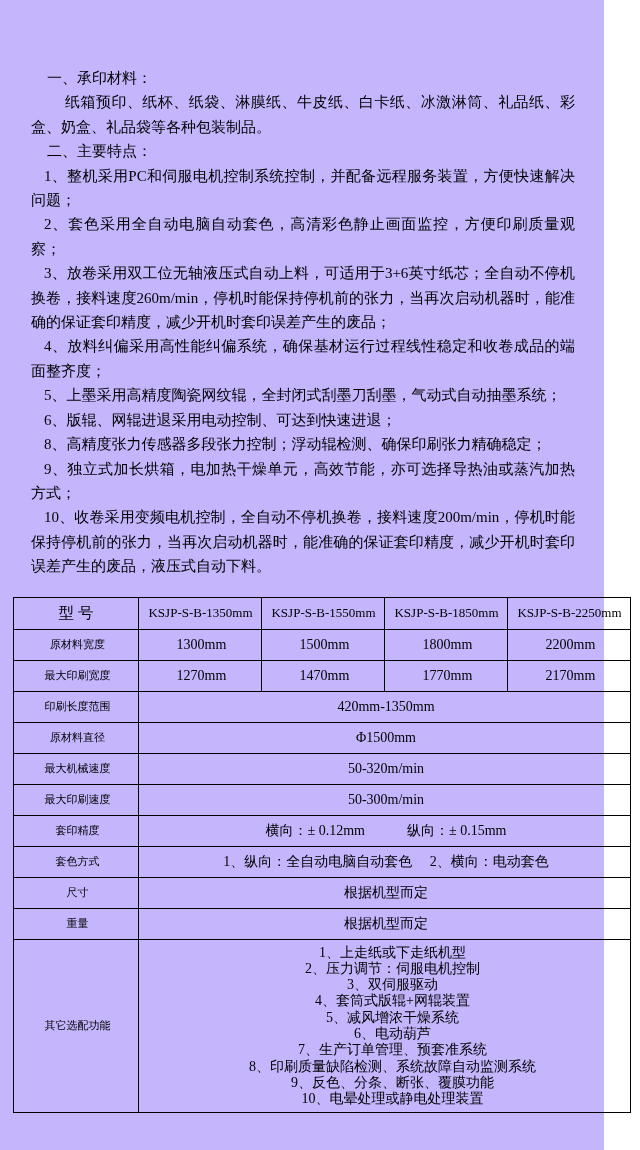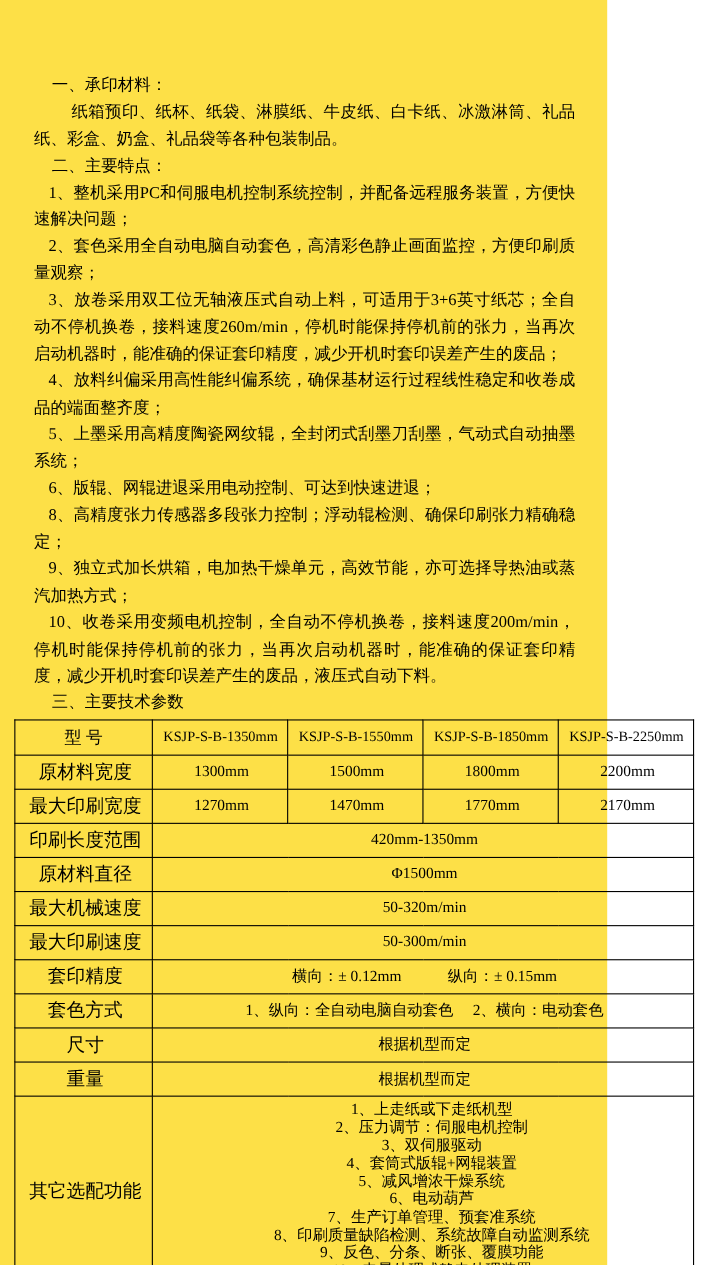--- a/index.html
+++ b/index.html
@@ -2,56 +2,56 @@
 <html><head>
 <meta charset="utf-8">
 <style>
   html, body { margin: 0; padding: 0; }
   body {
     width: 640px; height: 1150px;
     background: #ffffff;
     overflow: hidden;
   }
   .page {
-    width: 552px; height: 1150px;
-    background: #fde047;
+    width: 604px; height: 1150px;
+    background: #c4b5fd;
     color: #000000;
     font-family: "Liberation Serif", "DejaVu Serif", serif;
     box-sizing: border-box;
   }
   .text-block {
     padding: 66px 29px 0 31px;
     font-size: 15px;
     line-height: 24.4px;
     text-align: justify;
   }
   .text-block p { margin: 0; }
   .heading   { text-indent: 16px; }
   .indent2   { text-indent: 34px; }
   .item      { text-indent: 13px; }
 
-  .table-wrap { padding-left: 13px; margin-top: 2px; }
+  .table-wrap { padding-left: 13px; margin-top: 18px; }
   table.specs {
     border-collapse: collapse;
     width: 617px;
     table-layout: fixed;
     font-family: "Liberation Serif", "DejaVu Serif", serif;
   }
   .specs td {
     border: 1px solid #000000;
     padding: 0 4px 0 7px;
     vertical-align: middle;
     font-size: 14px;
     white-space: pre-wrap;
     overflow: hidden;
     text-align: center;
   }
   .specs tr { height: 31px; }
   .specs tr.header-row { height: 32px; }
-  .specs td.label-cell { font-size: 17px; }
+  .specs td.label-cell { font-size: 11px; }
   .specs td.model-label {
     text-align: center;
     font-size: 15.5px;
     padding: 0 2px;
   }
   .specs td.model-cell { font-size: 13px; padding-left: 5px; }
   .specs td.value-cell { font-size: 14px; }
   .specs td.options-cell {
     padding: 5px 4px 4px 20px;
     line-height: 16.3px;
@@ -71,21 +71,20 @@
         <p class="item">1、整机采用PC和伺服电机控制系统控制，并配备远程服务装置，方便快速解决问题；</p>
         <p class="item">2、套色采用全自动电脑自动套色，高清彩色静止画面监控，方便印刷质量观察；</p>
         <p class="item">3、放卷采用双工位无轴液压式自动上料，可适用于3+6英寸纸芯；全自动不停机换卷，接料速度260m/min，停机时能保持停机前的张力，当再次启动机器时，能准确的保证套印精度，减少开机时套印误差产生的废品；</p>
         <p class="item">4、放料纠偏采用高性能纠偏系统，确保基材运行过程线性稳定和收卷成品的端面整齐度；</p>
         <p class="item">5、上墨采用高精度陶瓷网纹辊，全封闭式刮墨刀刮墨，气动式自动抽墨系统；</p>
         <p class="item">6、版辊、网辊进退采用电动控制、可达到快速进退；</p>
         <p class="item">8、高精度张力传感器多段张力控制；浮动辊检测、确保印刷张力精确稳定；</p>
         <p class="item">9、独立式加长烘箱，电加热干燥单元，高效节能，亦可选择导热油或蒸汽加热方式；</p>
         <p class="item">10、收卷采用变频电机控制，全自动不停机换卷，接料速度200m/min，停机时能保持停机前的张力，当再次启动机器时，能准确的保证套印精度，减少开机时套印误差产生的废品，液压式自动下料。</p>
       </div>
-    <p class="heading">三、主要技术参数</p>
   </div>
   <div class="table-wrap">
     <table class="specs">
       <colgroup>
         <col style="width:125px">
         <col style="width:123px">
         <col style="width:123px">
         <col style="width:123px">
         <col style="width:123px">
       </colgroup>

